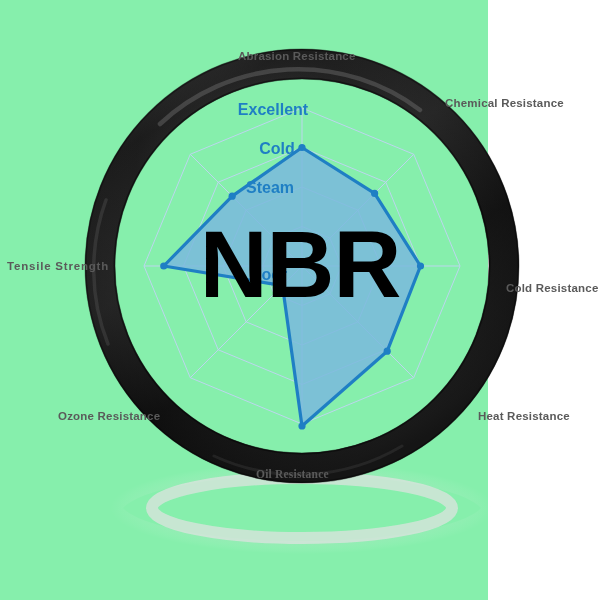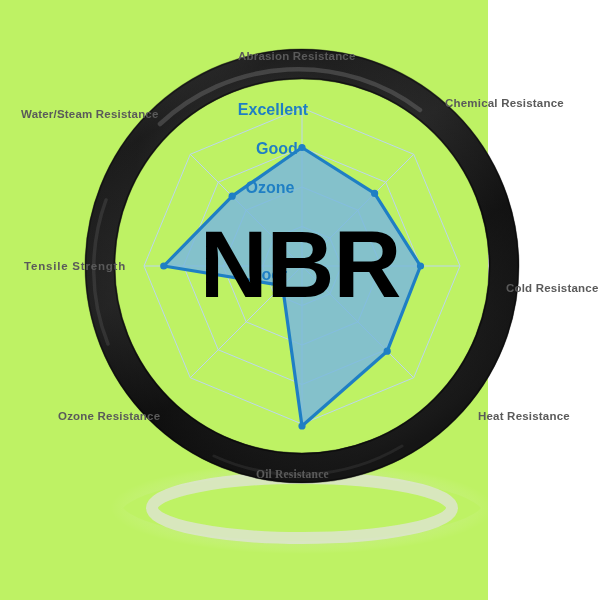--- a/index.html
+++ b/index.html
@@ -12,21 +12,21 @@
     width: 600px;
     height: 600px;
     font-family: "Liberation Sans", sans-serif;
     overflow: hidden;
     position: relative;
   }
   #stage {
     position: relative;
     width: 488px;
     height: 600px;
-    background: #bef264;
+    background: #86efac;
   }
   #stage svg.layer {
     position: absolute;
     left: 0;
     top: 0;
     width: 600px;
     height: 600px;
   }
   .axis-label {
     position: absolute;
@@ -132,23 +132,22 @@
         <circle cx="232.17" cy="196.17" r="3.6" fill="#1f7fc4"></circle>
       </g>
   </svg>
 
   <div class="axis-label" style="left:238px; top:51px;">Abrasion Resistance</div>
   <div class="axis-label" style="left:445px; top:98px;">Chemical Resistance</div>
   <div class="axis-label" style="left:506px; top:261px;margin-top:22px;">Cold Resistance</div>
   <div class="axis-label" style="left:442px; top:411px;padding-left:36px;">Heat Resistance</div>
   <div class="axis-label" style="left:256px; top:469px;font-family:Liberation Serif, serif;">Oil Resistance</div>
   <div class="axis-label" style="left:58px; top:411px;text-align:center;">Ozone Resistance</div>
-  <div class="axis-label" style="left:24px; top:261px; letter-spacing:0.8px;">Tensile Strength</div>
-  <div class="axis-label" style="left:21px; top:109px;">Water/Steam Resistance</div>
+  <div class="axis-label" style="left:7px; top:261px; letter-spacing:0.8px;">Tensile Strength</div>
 
   <div class="scale-label" style="left:273px; top:102px;">Excellent</div>
-  <div class="scale-label" style="left:277px; top:141px;">Good</div>
-  <div class="scale-label" style="left:270px; top:180px;">Ozone</div>
+  <div class="scale-label" style="left:277px; top:141px;">Cold</div>
+  <div class="scale-label" style="left:270px; top:180px;">Steam</div>
   <div class="scale-label" style="left:269px; top:219px;margin-top:48px;">Poor</div>
 
   <div class="brand-word">NBR</div>
 
 </div>
 
 </body></html>

